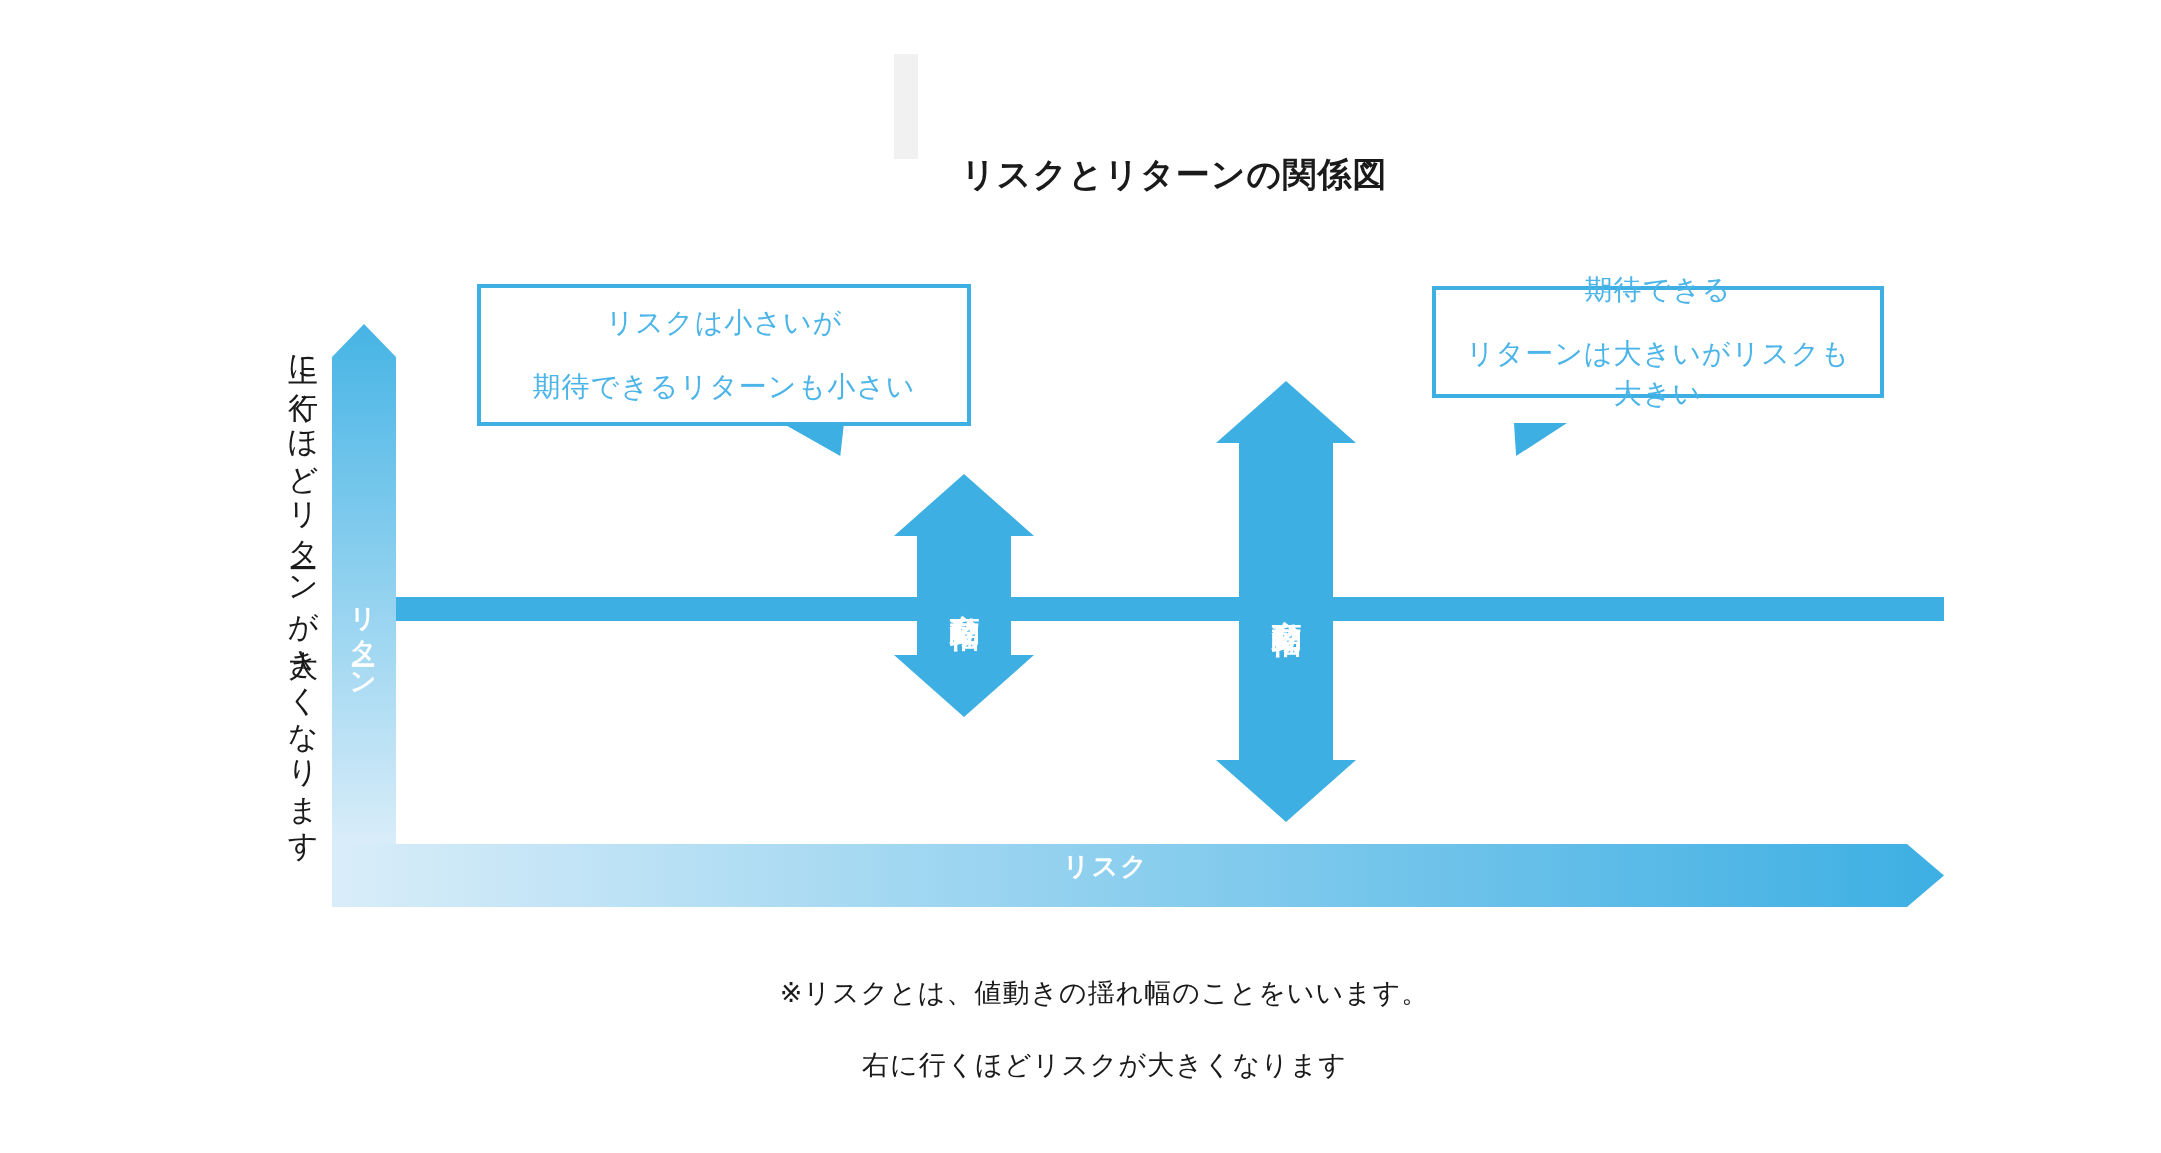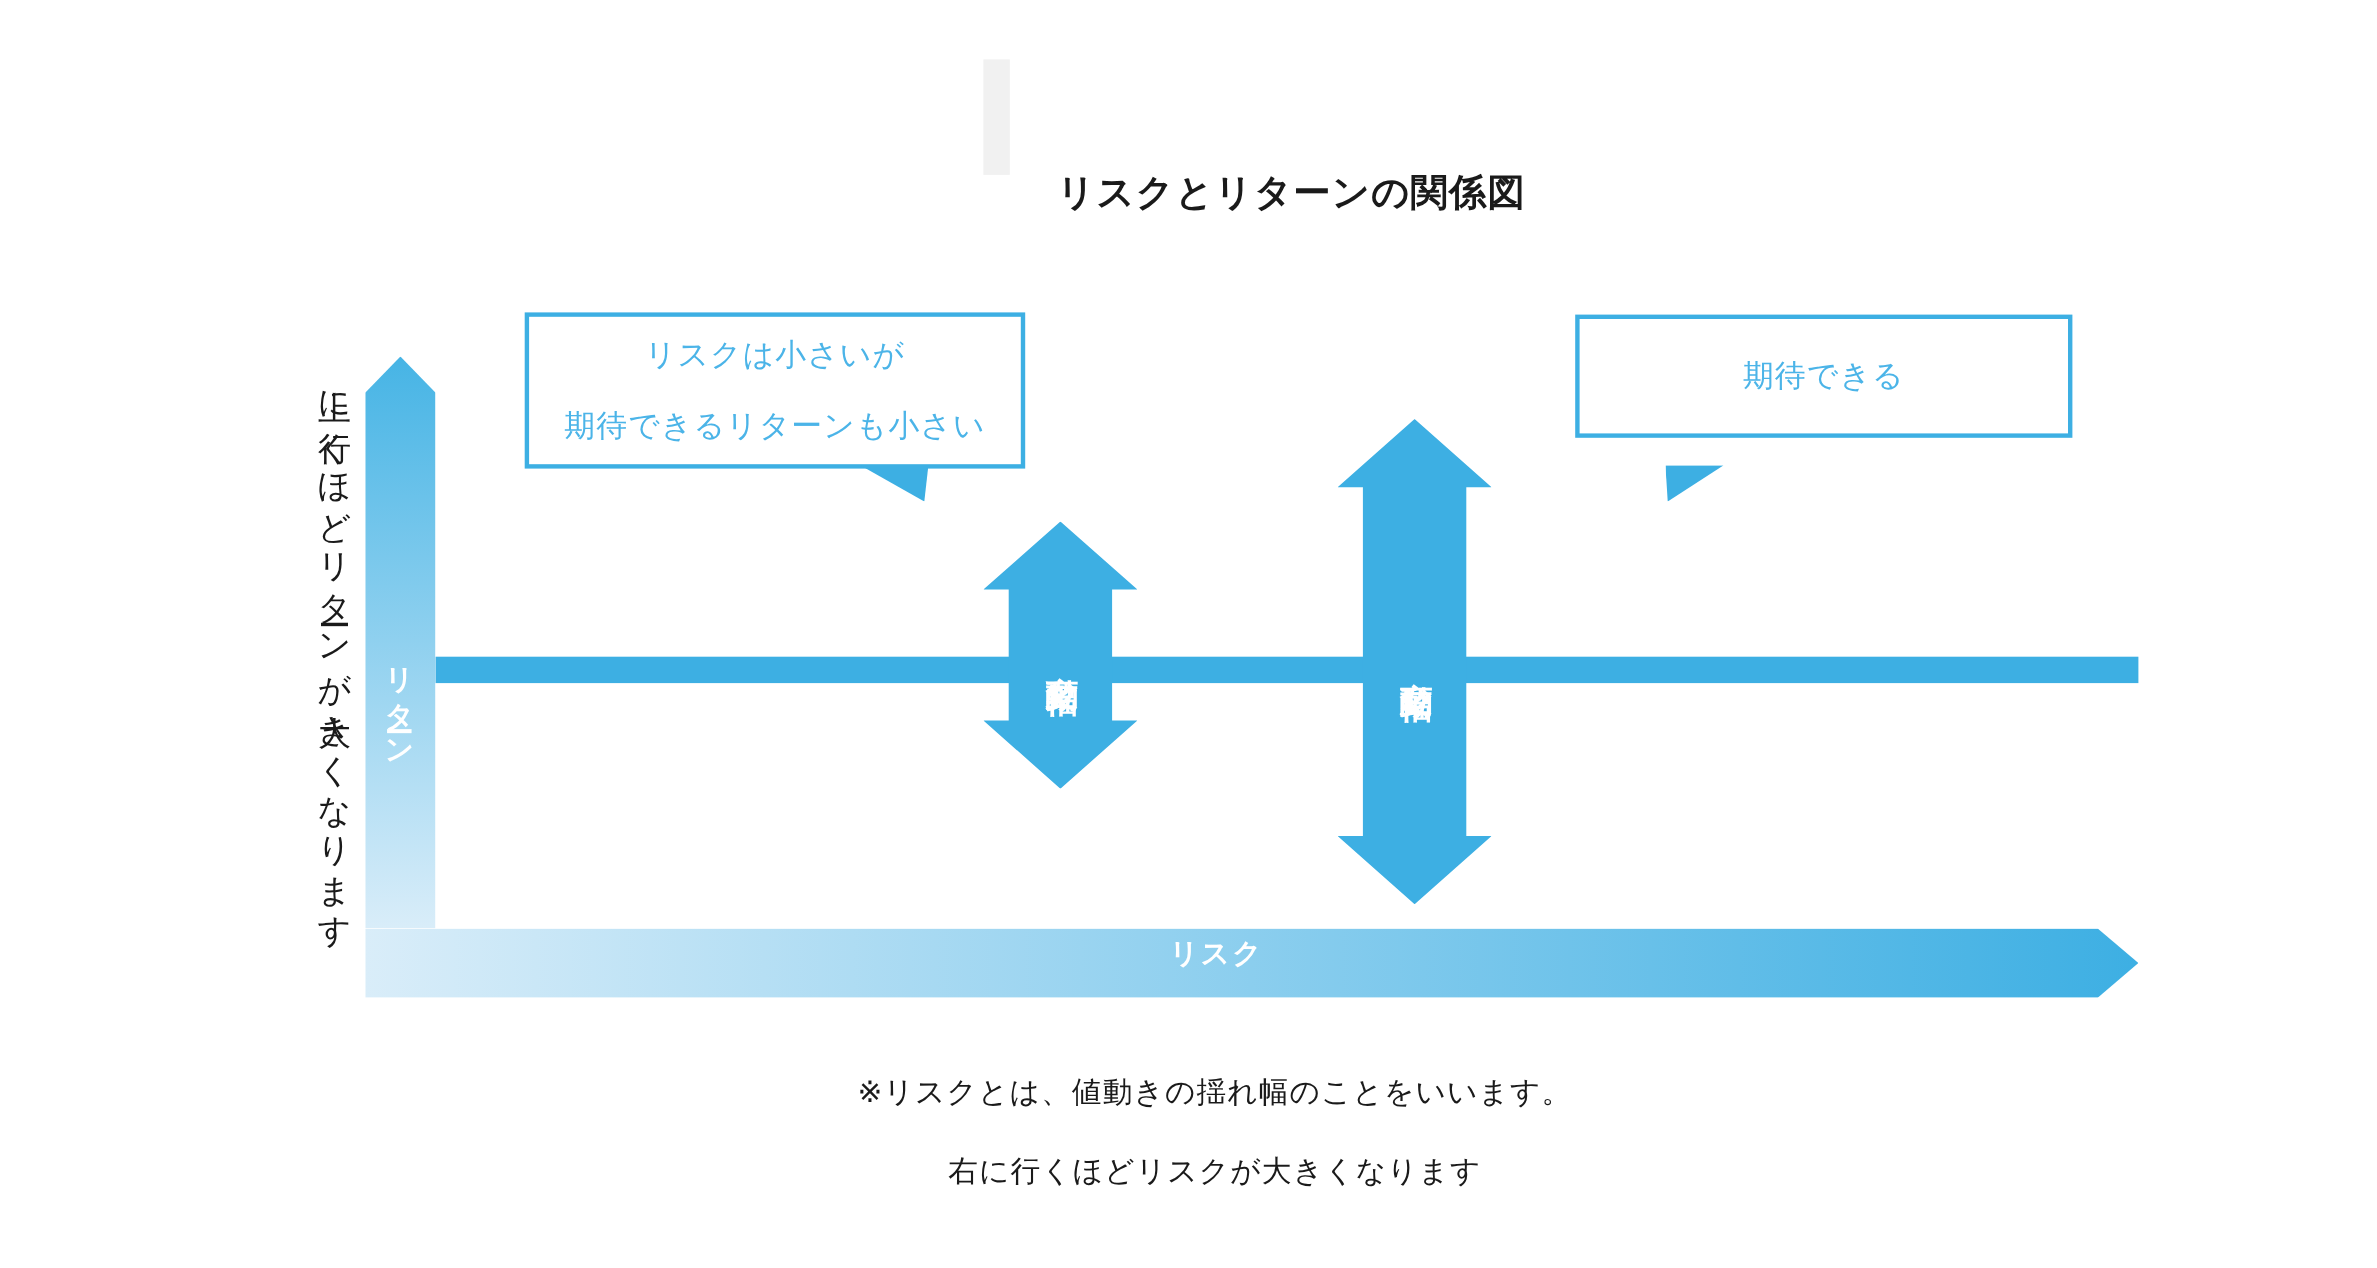--- a/index.html
+++ b/index.html
@@ -43,21 +43,21 @@
   .x-band{position:absolute;left:308px;top:820px;width:1612px;height:63px;
     background:linear-gradient(90deg,var(--color-band_light) 0%,var(--color-accent) 100%);
     -webkit-clip-path:polygon(0 0,1575px 0,1612px 31.5px,1575px 63px,0 63px);
     clip-path:polygon(0 0,1575px 0,1612px 31.5px,1575px 63px,0 63px);}
   .x-label{position:absolute;left:674px;top:0;width:200px;height:45px;display:flex;align-items:center;justify-content:center;
     font-size:26px;font-weight:700;letter-spacing:2px;color:var(--color-white);}
 
   .callout{position:absolute;background:var(--color-white);border:4px solid var(--color-accent);
     display:flex;flex-direction:column;align-items:center;justify-content:center;
     font-size:28px;line-height:40px;color:var(--color-callout_text);text-align:center;letter-spacing:1px;}
-  .callout.low{left:453px;top:260px;width:455px;height:142px;}
+  .callout.low{left:453px;top:260px;width:494px;height:142px;}
   .callout.high{left:1408px;top:262px;width:452px;height:112px;}
   .tail{position:absolute;background:var(--color-accent);}
   .tail.low{left:758px;top:399px;width:62px;height:33px;
     -webkit-clip-path:polygon(0 0,100% 0,94% 100%);clip-path:polygon(0 0,100% 0,94% 100%);}
   .tail.high{left:1490px;top:399px;width:53px;height:33px;
     -webkit-clip-path:polygon(0 0,100% 0,4% 100%);clip-path:polygon(0 0,100% 0,4% 100%);}
 
   .bottom-notes{position:absolute;left:0;top:921px;width:2161px;text-align:center;font-size:27px;line-height:48px;color:var(--color-text);letter-spacing:1px;}
 </style>
 </head>
@@ -79,20 +79,21 @@
   <div class="baseline"></div>
 
   <div class="callout low">
     <div>リスクは小さいが</div>
     <div>期待できるリターンも小さい</div>
   </div>
   <div class="tail low"></div>
 
   <div class="callout high">
     <div>期待できる</div>
+    <div>リターンは大きいがリスクも大きい</div>
   </div>
   <div class="tail high"></div>
 
   <div class="dbl-arrow small">
     <span class="v-text">変動幅</span>
   </div>
 
   <div class="dbl-arrow large">
     <span class="v-text">変動幅</span>
   </div>

